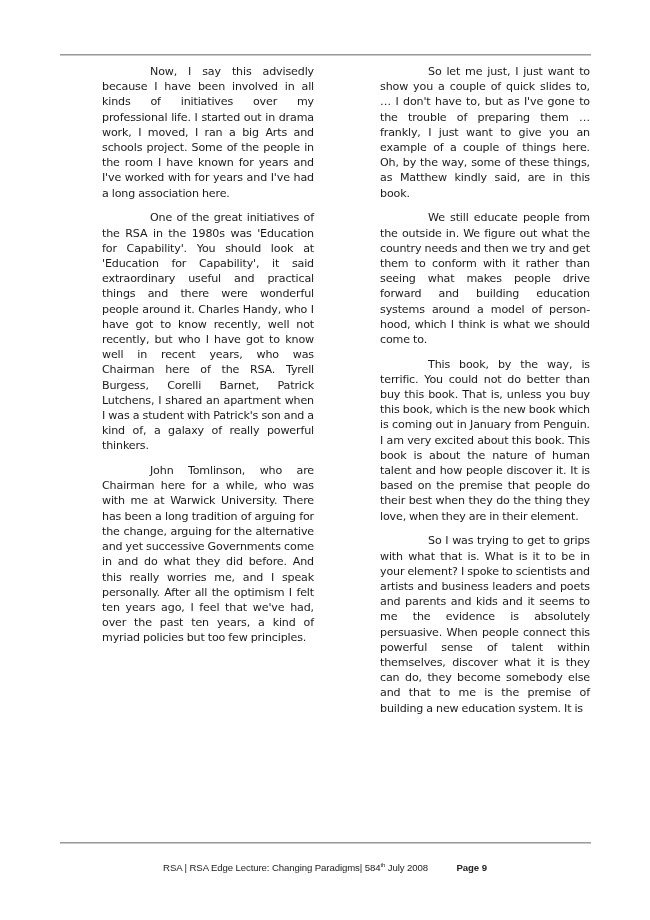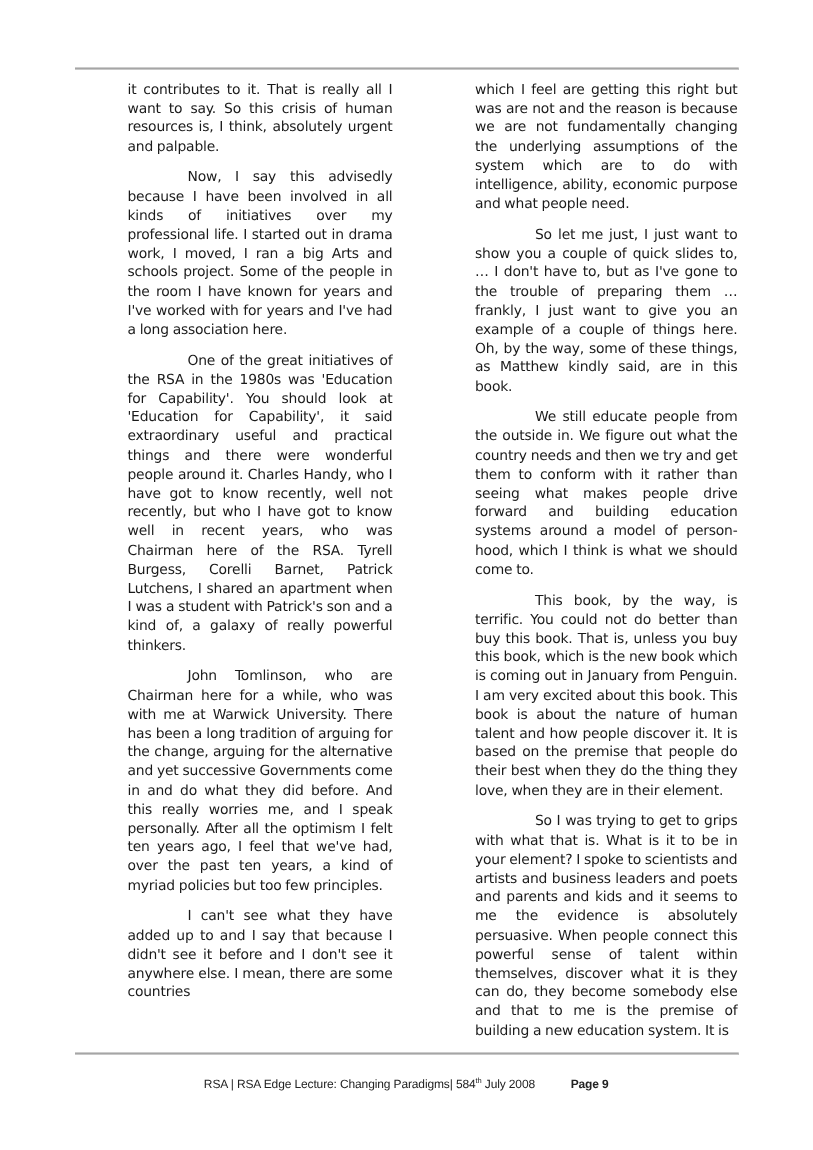--- a/index.html
+++ b/index.html
@@ -24,29 +24,26 @@
     }
     .footer sup { font-size: 6px; vertical-align: 4px; }
     .footer .page { margin-left: 26px; font-weight: bold; }
   </style>
 </head>
 <body>
 
 <div class="rule top"></div>
 
 <div class="col left">
-  <p>it contributes to it. That is really all I want to say. So this crisis of human resources is, I think, absolutely urgent and palpable.</p>
   <p class="indent">Now, I say this advisedly because I have been involved in all kinds of initiatives over my professional life. I started out in drama work, I moved, I ran a big Arts and schools project. Some of the people in the room I have known for years and I've worked with for years and I've had a long association here.</p>
   <p class="indent">One of the great initiatives of the RSA in the 1980s was 'Education for Capability'. You should look at 'Education for Capability', it said extraordinary useful and practical things and there were wonderful people around it. Charles Handy, who I have got to know recently, well not recently, but who I have got to know well in recent years, who was Chairman here of the RSA. Tyrell Burgess, Corelli Barnet, Patrick Lutchens, I shared an apartment when I was a student with Patrick's son and a kind of, a galaxy of really powerful thinkers.</p>
   <p class="indent">John Tomlinson, who are Chairman here for a while, who was with me at Warwick University. There has been a long tradition of arguing for the change, arguing for the alternative and yet successive Governments come in and do what they did before. And this really worries me, and I speak personally. After all the optimism I felt ten years ago, I feel that we've had, over the past ten years, a kind of myriad policies but too few principles.</p>
-  <p class="indent">I can't see what they have added up to and I say that because I didn't see it before and I don't see it anywhere else. I mean, there are some countries</p>
 </div>
 
 <div class="col right">
-  <p>which I feel are getting this right but was are not and the reason is because we are not fundamentally changing the underlying assumptions of the system which are to do with intelligence, ability, economic purpose and what people need.</p>
   <p class="indent">So let me just, I just want to show you a couple of quick slides to, … I don't have to, but as I've gone to the trouble of preparing them … frankly, I just want to give you an example of a couple of things here. Oh, by the way, some of these things, as Matthew kindly said, are in this book.</p>
   <p class="indent">We still educate people from the outside in. We figure out what the country needs and then we try and get them to conform with it rather than seeing what makes people drive forward and building education systems around a model of person-hood, which I think is what we should come to.</p>
   <p class="indent">This book, by the way, is terrific. You could not do better than buy this book. That is, unless you buy this book, which is the new book which is coming out in January from Penguin. I am very excited about this book. This book is about the nature of human talent and how people discover it. It is based on the premise that people do their best when they do the thing they love, when they are in their element.</p>
   <p class="indent">So I was trying to get to grips with what that is. What is it to be in your element? I spoke to scientists and artists and business leaders and poets and parents and kids and it seems to me the evidence is absolutely persuasive. When people connect this powerful sense of talent within themselves, discover what it is they can do, they become somebody else and that to me is the premise of building a new education system. It is</p>
 </div>
 
 <div class="rule bottom"></div>
 
 <div class="footer">
   <span><span>RSA | RSA Edge Lecture: Changing Paradigms| 584</span><sup>th</sup><span> July 2008</span></span>

